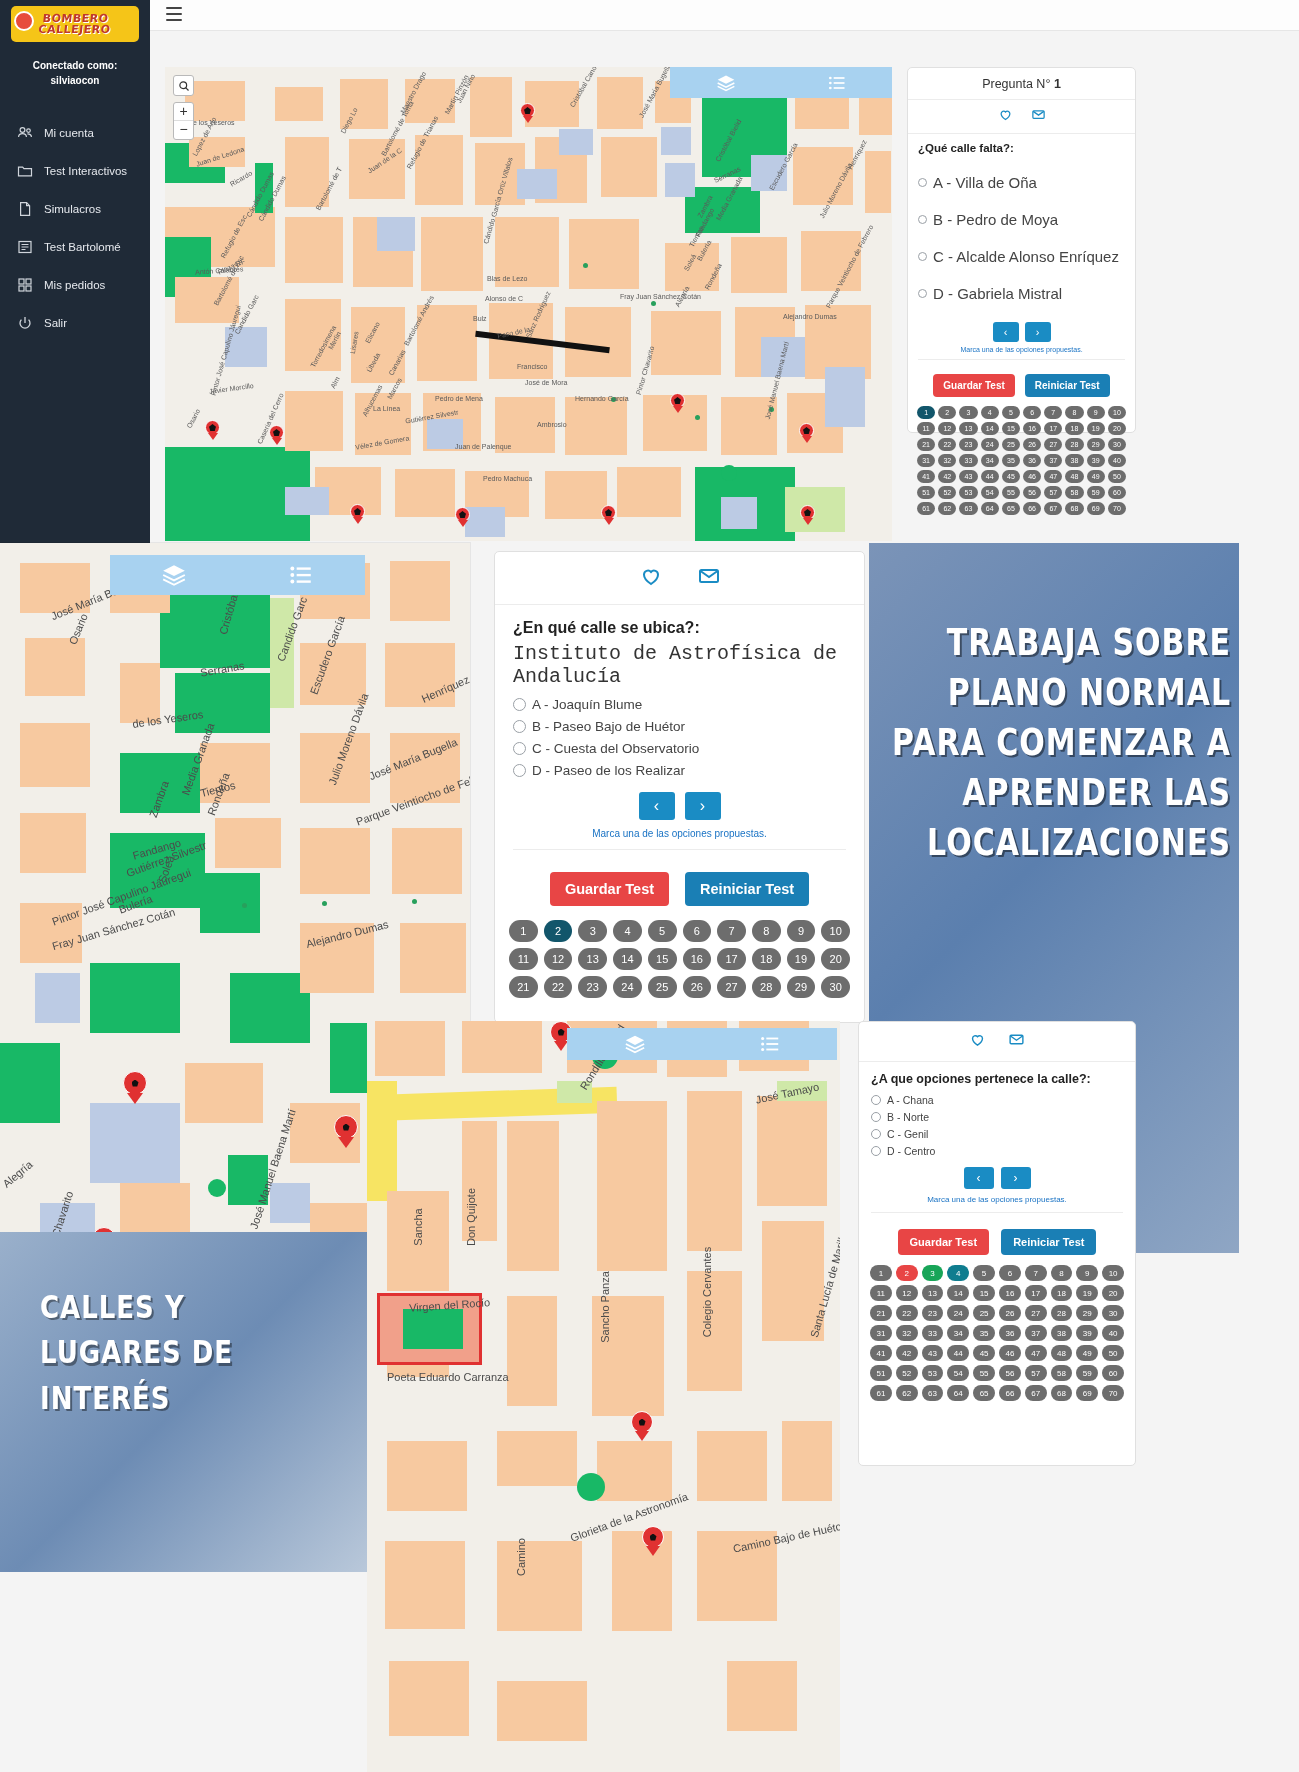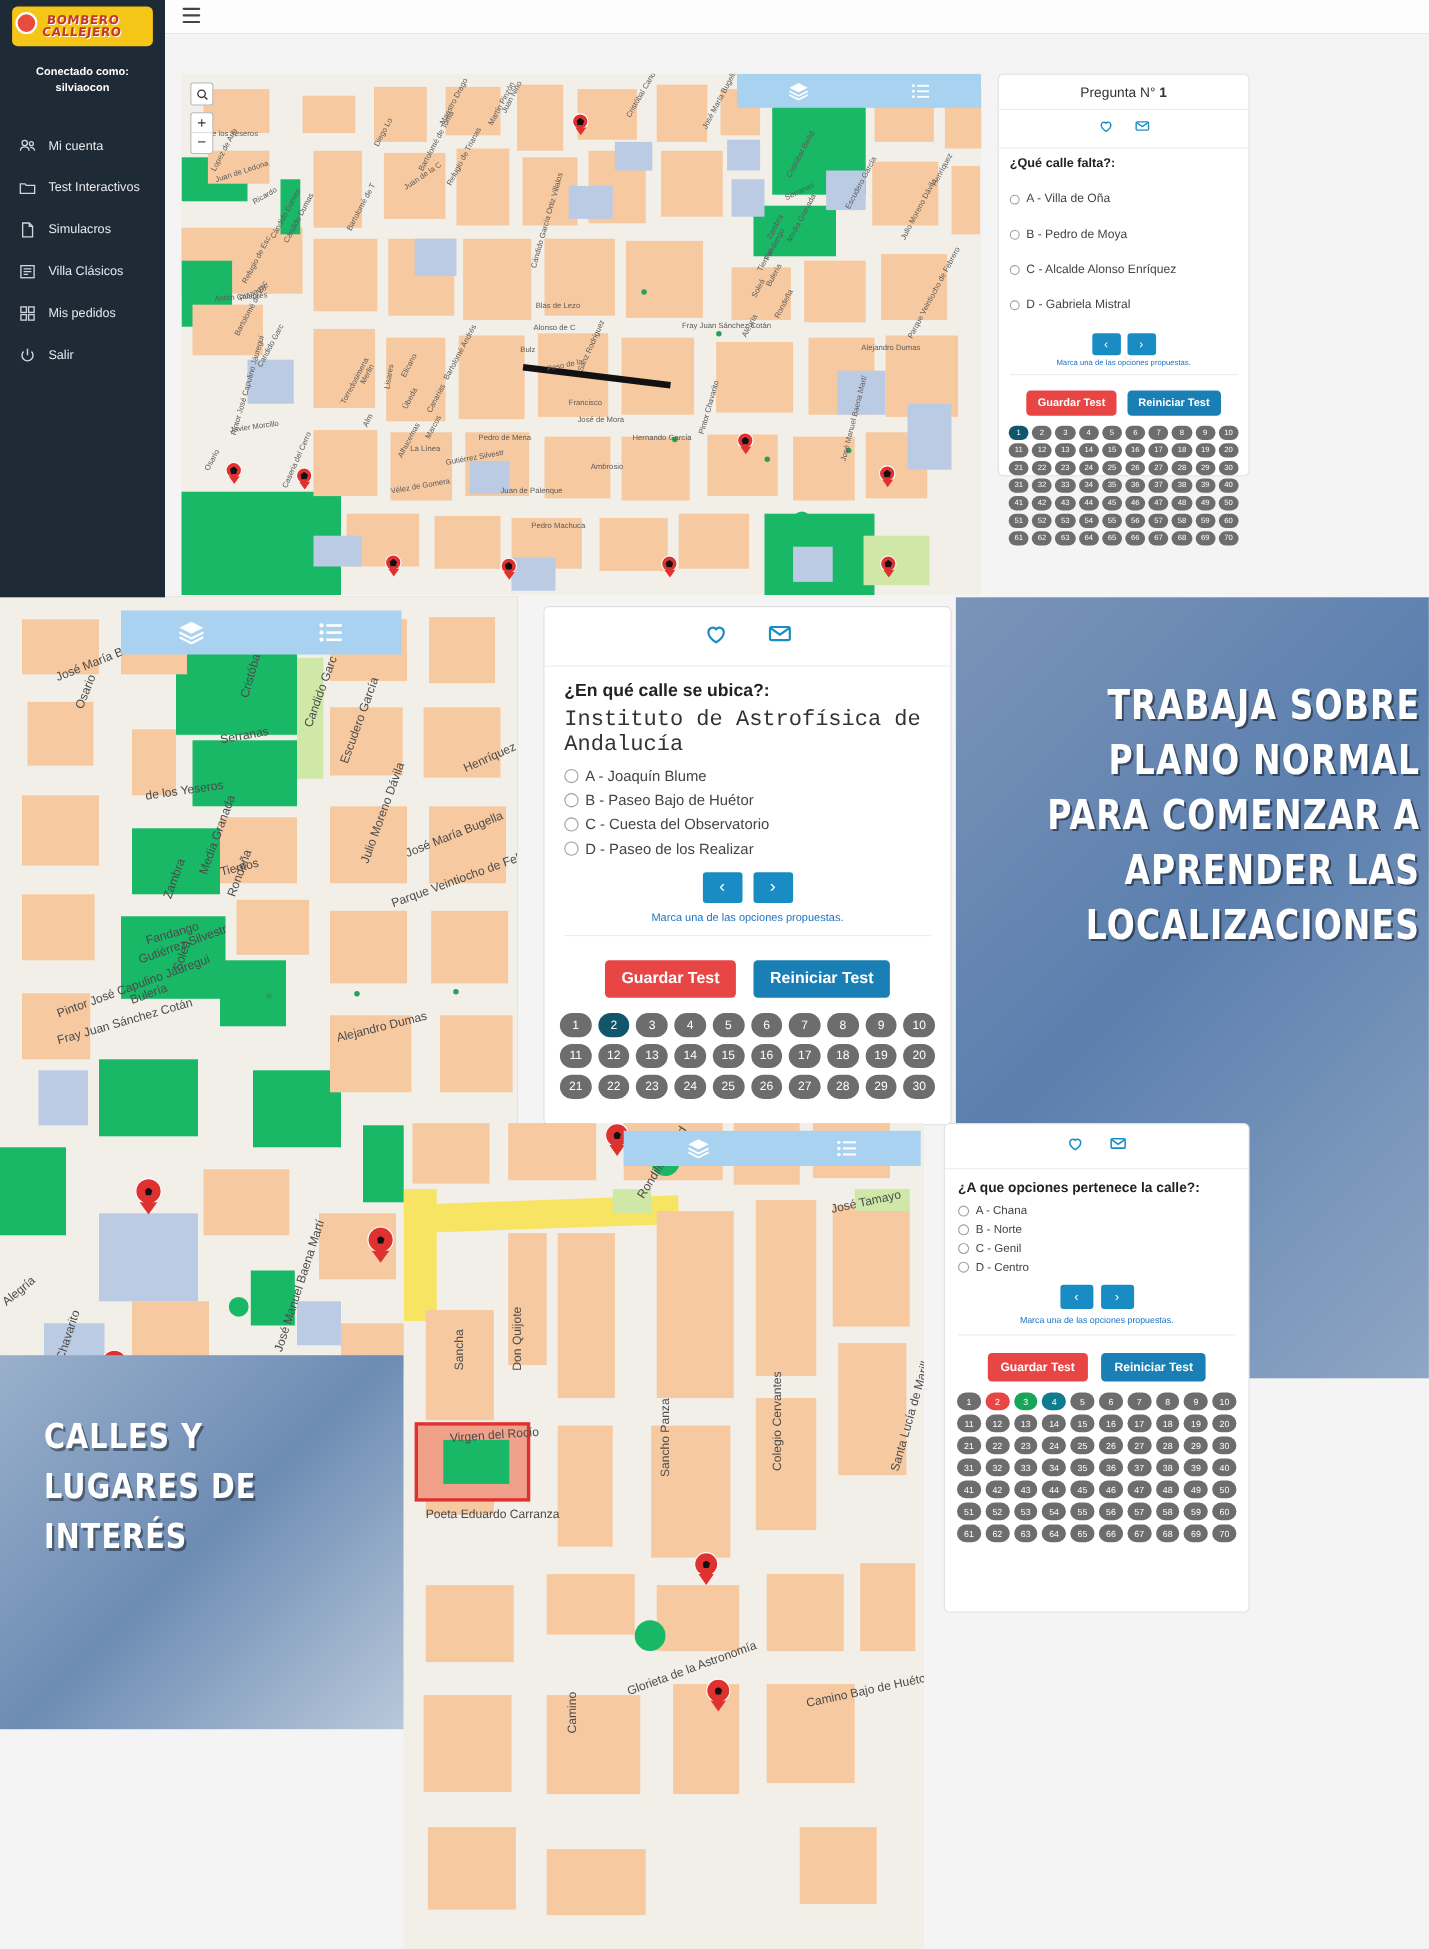--- a/index.html
+++ b/index.html
@@ -141,21 +141,21 @@
     border-bottom:1px solid #ececec;
   }
   .q-head b { font-weight:bold; }
   .q-icons {
     display:flex; align-items:center; justify-content:center; gap:18px;
     padding:7px 0 7px 0; border-bottom:1px solid #ececec;
   }
   .q-body { padding:8px 10px 4px 10px; }
   .q-text { font-size:11.5px; font-weight:bold; color:#222; margin-bottom:5px; }
   .q-sub { font-size:13px; color:#333; margin:4px 0 9px 0; }
-  .opt { display:flex; align-items:center; gap:6px; margin:20px 0; font-size:11px; color:#444; }
+  .opt { display:flex; align-items:center; gap:6px; margin:20px 0; font-size:15px; color:#444; }
   .radio {
     width:9px; height:9px; border:1px solid #9aa0a6; border-radius:50%;
     background:#fff; flex:none;
   }
   .navbtns { display:flex; justify-content:center; gap:6px; margin:8px 0 4px 0; }
   .navbtn {
     width:26px; height:20px; background:#1a8cc4; color:#fff; border-radius:3px;
     display:flex; align-items:center; justify-content:center; font-size:11px;
   }
   .hint { text-align:center; font-size:7px; color:#1a73c4; padding-bottom:6px; border-bottom:1px solid #ececec;}
@@ -184,21 +184,21 @@
   #panel-mid {
     left:0; top:543px; width:470px; height:706px;
     box-shadow:0 0 0 1px rgba(0,0,0,.06);
   }
   
   #panel-q2 {
     left:494px; top:551px; width:371px; height:472px;
   }
   
   #promo-right {
-    left:869px; top:543px; width:430px; height:710px;
+    left:869px; top:543px; width:370px; height:710px;
     background:linear-gradient(135deg,#7b94b8 0%, #5b7fae 45%, #8fa6c4 100%);
   }
   .promo-text {
     position:absolute; right:8px; top:74px; width:418px;
     text-align:right; color:#fff;
     font-family:"DejaVu Sans", sans-serif;
     font-weight:bold; font-size:30px; line-height:40px;
     letter-spacing:1px;
     text-shadow: 2px 2px 0 rgba(0,0,0,.45);
     transform: scaleY(1.25);
@@ -273,21 +273,21 @@
         </span>
         <span class="lbl">Simulacros</span>
       </div>
       <div class="nav-item">
         <span class="ico">
           <svg viewBox="0 0 16 16" width="16" height="16">
               <rect x="2" y="2.5" width="12" height="11" fill="none" stroke="#dfe4ea" stroke-width="1.2"></rect>
               <path d="M4.5 5.5h7M4.5 8h7M4.5 10.5h4" stroke="#dfe4ea" stroke-width="1.1"></path>
             </svg>
         </span>
-        <span class="lbl">Villa Clásicos</span>
+        <span class="lbl">Test Bartolomé</span>
       </div>
       <div class="nav-item">
         <span class="ico">
           <svg viewBox="0 0 16 16" width="16" height="16">
               <rect x="2" y="2" width="5" height="5" fill="none" stroke="#dfe4ea" stroke-width="1.2"></rect>
               <rect x="9" y="2" width="5" height="5" fill="none" stroke="#dfe4ea" stroke-width="1.2"></rect>
               <rect x="2" y="9" width="5" height="5" fill="none" stroke="#dfe4ea" stroke-width="1.2"></rect>
               <rect x="9" y="9" width="5" height="5" fill="none" stroke="#dfe4ea" stroke-width="1.2"></rect>
             </svg>
         </span>

